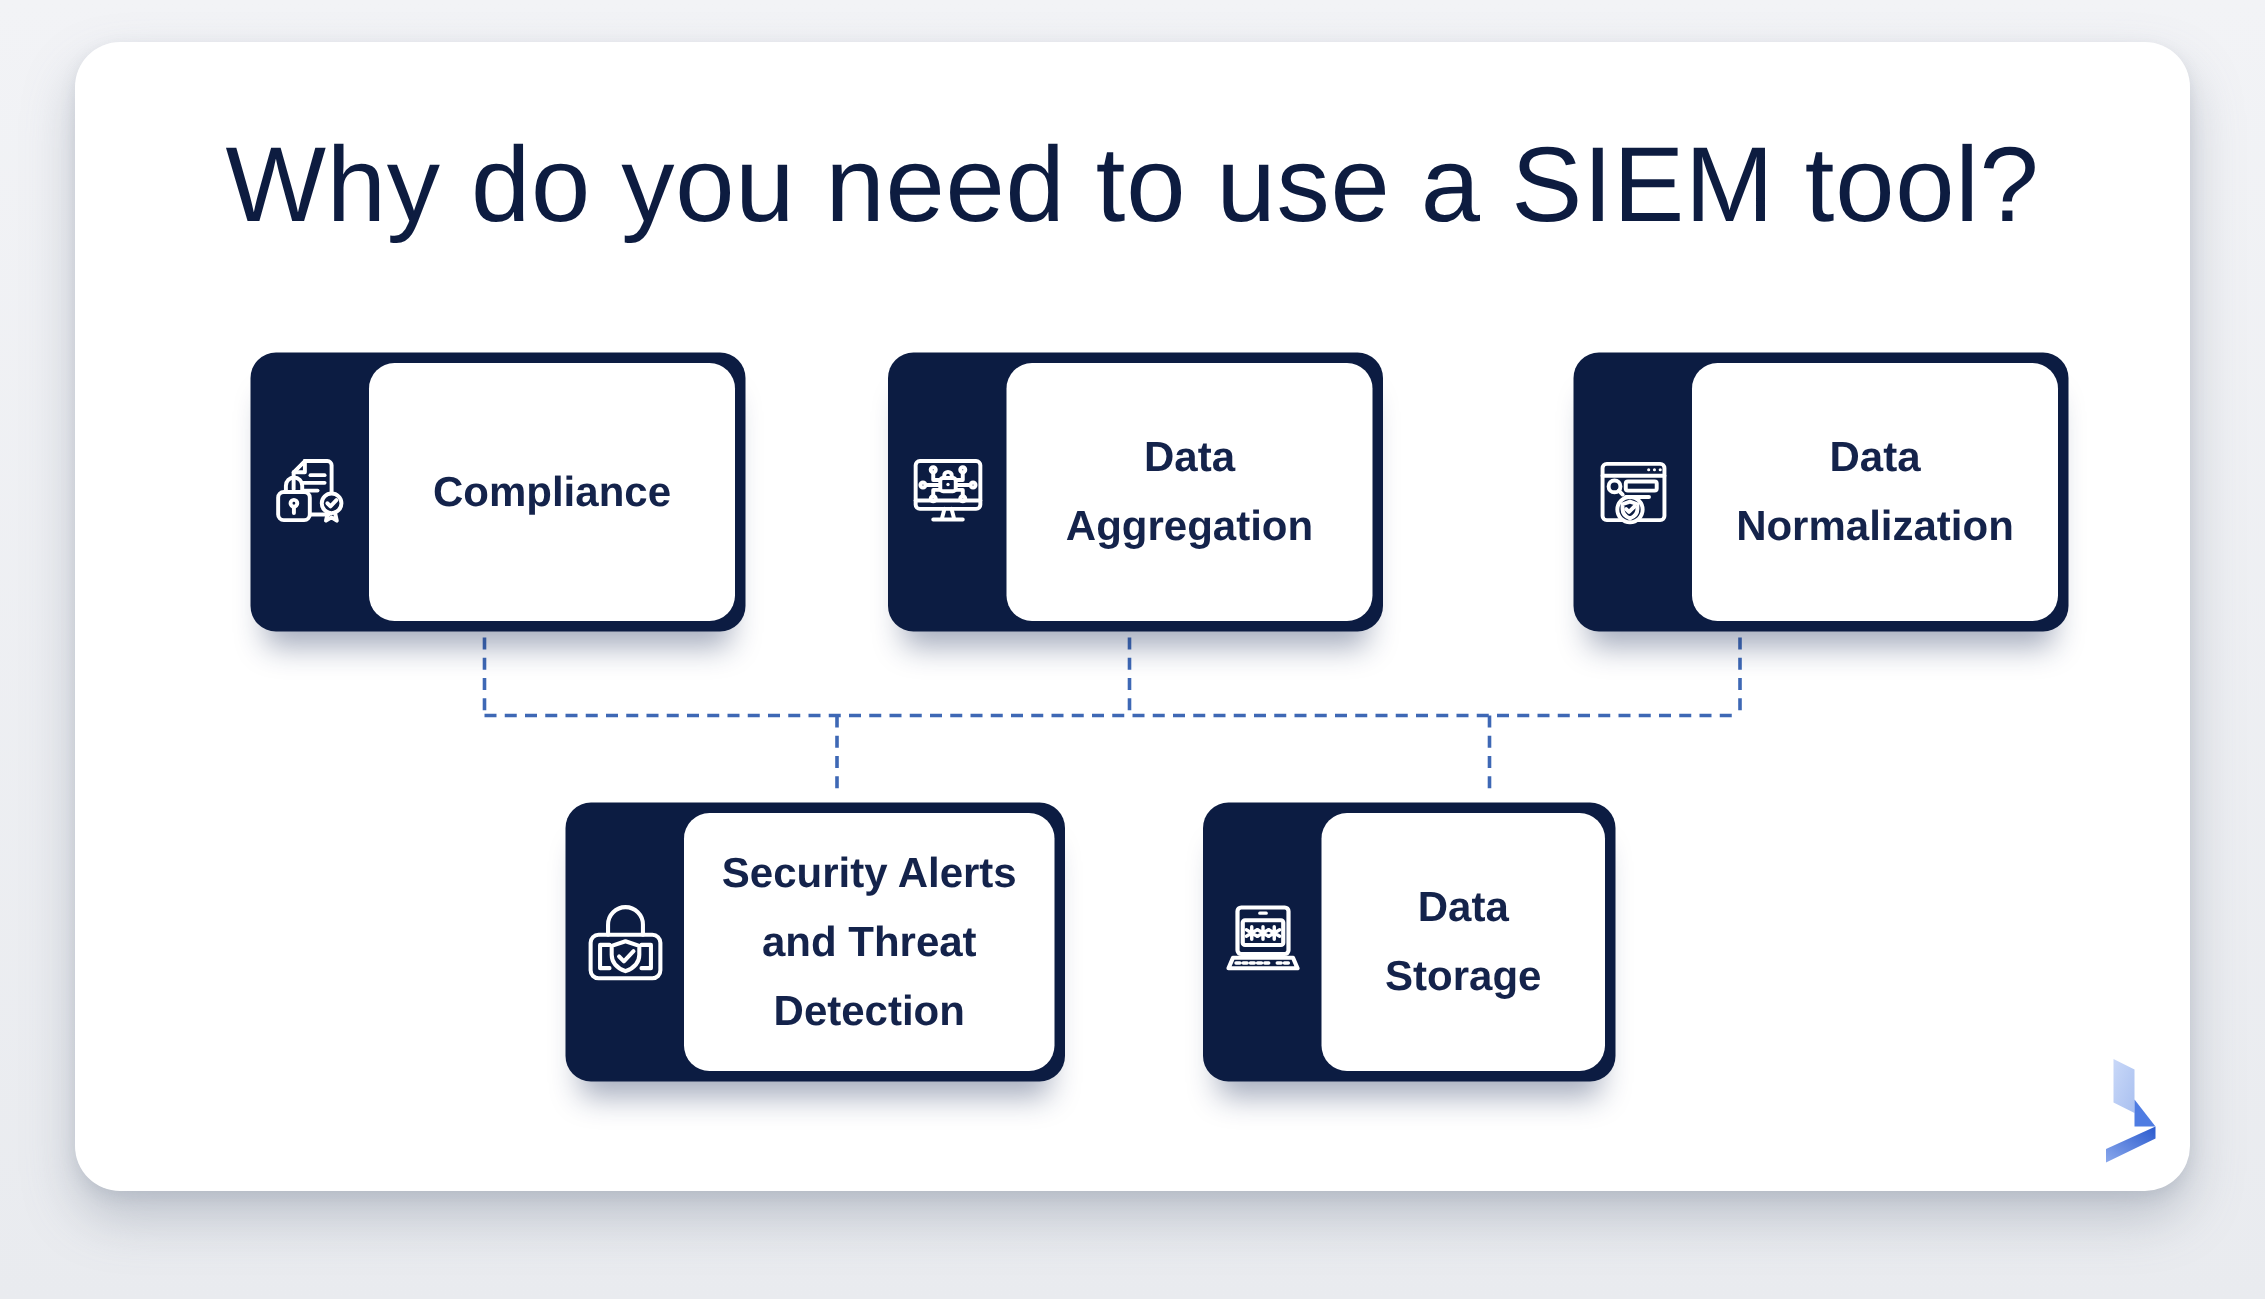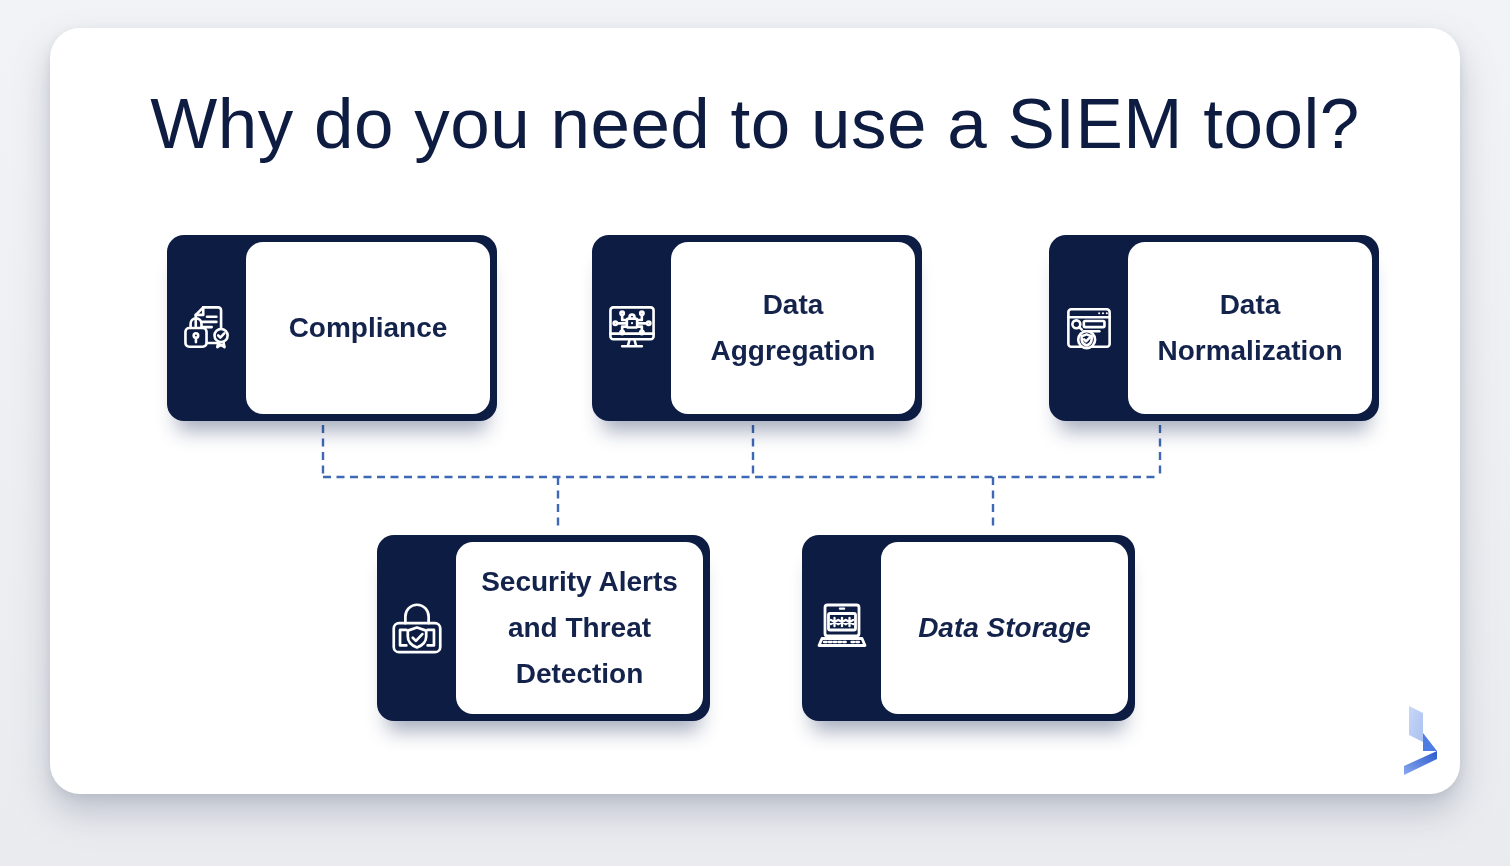--- a/index.html
+++ b/index.html
@@ -59,21 +59,21 @@
     width: 330px;
     height: 186px;
     background: #0c1c42;
     border-radius: 17px;
     box-shadow: 0 20px 20px -10px rgba(22, 40, 85, 0.38);
   }
   .b1 { left: 117px; top: 207px; }
   .b2 { left: 542px; top: 207px; }
   .b3 { left: 967px; top: 207px; margin-left: 32px; }
   .b4 { left: 327px; top: 507px; width: 333px; }
-  .b5 { left: 752px; top: 507px; width: 333px; font-style: italic; }
+  .b5 { left: 752px; top: 507px; width: 275px; }
   .icon-strip {
     position: absolute;
     left: 0;
     top: 0;
     width: 79px;
     height: 100%;
     display: flex;
     align-items: center;
     justify-content: center;
   }

